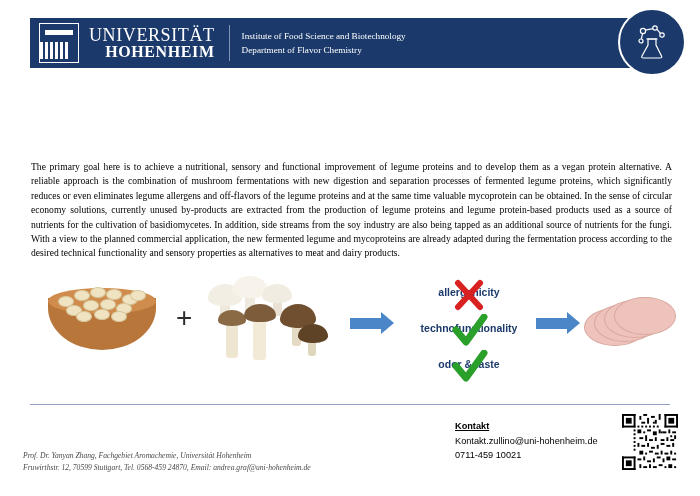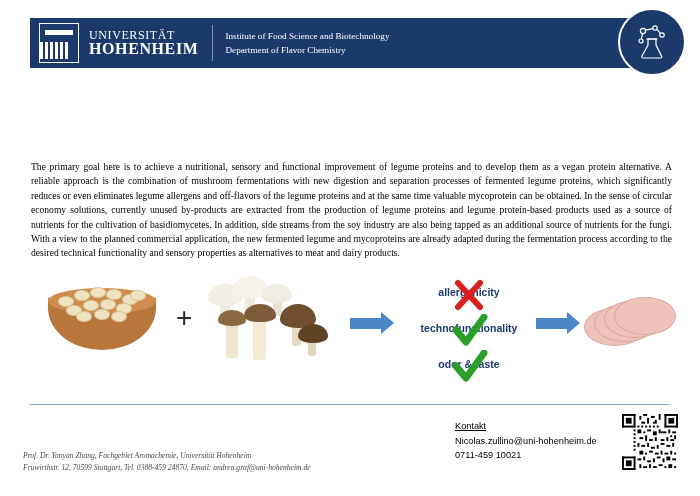--- a/index.html
+++ b/index.html
@@ -67,29 +67,30 @@
     width: 100%;
     text-align: center;
   }
   .uni-name {
     color: #ffffff;
     font-family: "Liberation Serif", serif;
     line-height: 1.0;
     padding-left: 2px;
   }
   .uni-name .l1 {
-    font-size: 12px;
+    font-size: 18px;
     letter-spacing: 0.6px;
     display: block;
   }
   .uni-name .l2 {
     font-size: 16px;
     font-weight: bold;
     letter-spacing: 0.6px;
     display: block;
+    text-align: right;
   }
   .header-divider {
     width: 1px;
     height: 36px;
     background: #7f93b5;
     margin: 0 12px 0 14px;
   }
   .header-dept {
     color: #ffffff;
     font-family: "Liberation Serif", serif;
@@ -299,21 +300,21 @@
     position: absolute;
     left: 455px;
     top: 420px;
     width: 180px;
     font-family: "Liberation Sans", sans-serif;
     font-size: 9.2px;
     color: #000000;
     line-height: 1.45;
   }
   .kontakt .k-title {
-    font-weight: normal;
+    font-weight: bold;
     text-decoration: underline;
     display: block;
     margin-bottom: 2px;
   }
   .kontakt span {
     display: block;
   }
   .qr {
     position: absolute;
     right: 22px;
@@ -475,26 +476,26 @@
       <div class="slice" style="left:10px; top:10px;"></div>
       <div class="slice" style="left:20px; top:6px;"></div>
       <div class="slice" style="left:30px; top:3px;"></div>
     </div>
   </div>
 
   <div class="footer-rule"></div>
 
   <div class="footer-left">
     <div>Prof. Dr. Yanyan Zhang, Fachgebiet Aromachemie, Universität Hohenheim</div>
-    <div>Fruwirthstr. 12, 70599 Stuttgart, Tel. 0388-459 24870, Email: andrea.graf@uni-hohenheim.de</div>
+    <div>Fruwirthstr. 12, 70599 Stuttgart, Tel. 0568-459 24870, Email: andrea.graf@uni-hohenheim.de</div>
   </div>
 
   <div class="kontakt">
     <span class="k-title">Kontakt</span>
-    <span>Nicolas.zullino@uni-hohenheim.de</span>
+    <span>Kontakt.zullino@uni-hohenheim.de</span>
     <span>0711-459 10021</span>
   </div>
 
   <div class="qr">
     <svg width="56" height="56" viewBox="0 0 29 29" aria-hidden="true">
       <rect x="0" y="0" width="29" height="29" fill="#ffffff"></rect>
       <g fill="#000000">
 
         <rect x="0" y="0" width="7" height="1"></rect>
           <rect x="0" y="6" width="7" height="1"></rect>

